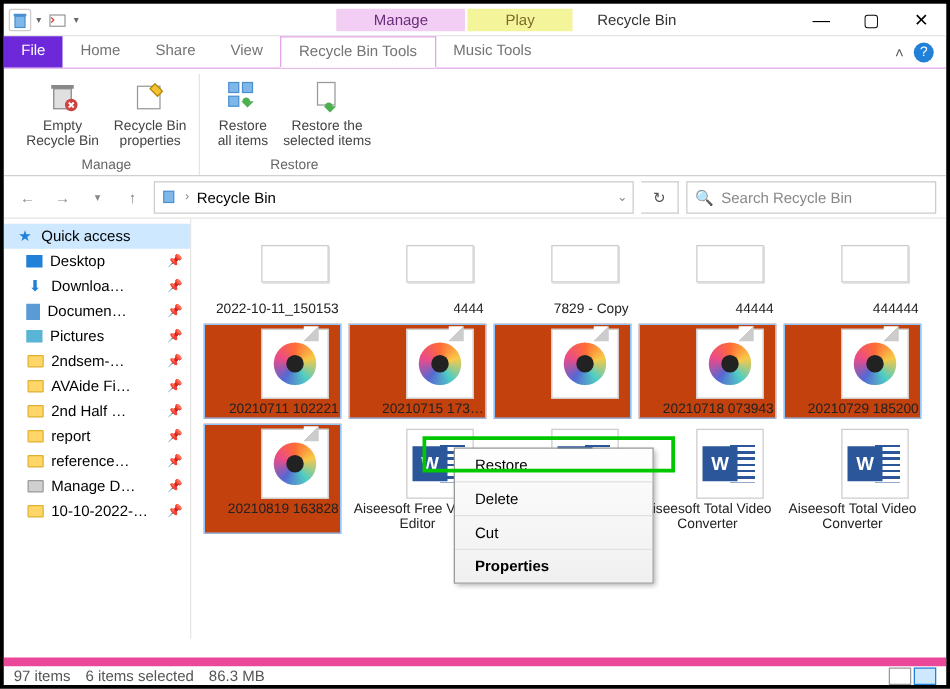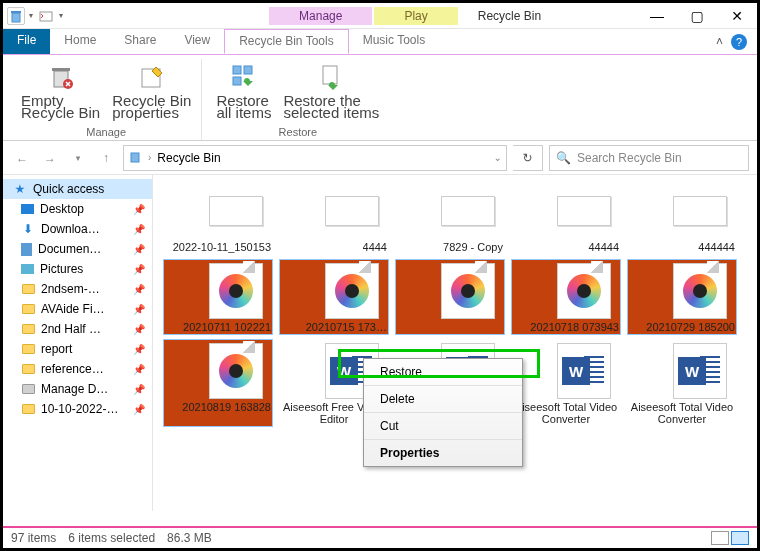--- a/index.html
+++ b/index.html
@@ -14,34 +14,34 @@
   .ctx-tab { padding: 2px 30px; font-size: 12px; }
   .ctx-tab.manage { background: #f2cef4; color:#6b2c7c;}
   .ctx-tab.play { background: #f4f49a; color:#7c6a2c;}
   .titlebar .win-title { margin-left: 20px; font-size: 12px; color:#333;}
   .titlebar .win-ctrls { margin-left: auto; display: flex; }
   .win-ctrls .ctl { width: 40px; height: 26px; display: flex; align-items: center; justify-content: center; font-size: 14px; }
 
   
   .tabs-row { display: flex; align-items: stretch; height: 26px; border-bottom: 1px solid #e2a5e8; position: relative; }
   .tabs-row .tab { padding: 4px 14px; font-size: 12px; color:#737373; }
-  .tabs-row .tab.file { background: #0369a1; color: #fff; }
+  .tabs-row .tab.file { background: #6d28d9; color: #fff; }
   .tabs-row .tab.active { border: 1px solid #e2a5e8; border-bottom: 1px solid #fff; background:#fff;}
   .tabs-row .help { margin-left: auto; display:flex; align-items:center; gap:8px; padding-right:10px;}
   .tabs-row .help .caret { color:#555;}
   .tabs-row .help .q { color:#fff; background:#2180d8; border-radius:50%; width:16px; height:16px; display:flex; align-items:center; justify-content:center; font-size:11px;}
 
   
   .ribbon { display: flex; align-items: flex-end; height: 86px; border-bottom: 1px solid #d0d0d0; padding: 4px 8px 0 8px; gap:4px;}
   .ribbon-group { display: flex; flex-direction: column; align-items: center; padding: 0 6px 2px 6px; border-right: 1px solid #e5e5e5; height:100%;}
   .ribbon-group:last-child { border-right: none; }
   .ribbon-group .btns { display:flex; gap:4px; flex:1; align-items:flex-start;}
   .ribbon-btn { display: flex; flex-direction: column; align-items: center; gap: 2px; padding: 2px 4px; cursor: default; }
   .ribbon-btn .ic { width: 32px; height: 32px; display:flex; align-items:center; justify-content:center;}
-  .ribbon-btn .lbl { font-size: 15px; color:#444; text-align:left; line-height:12px;}
+  .ribbon-btn .lbl { font-size: 11px; color:#444; text-align:center; line-height:12px;}
   .ribbon-group .grp-lbl { font-size: 11px; color:#666; padding-top:2px;}
 
   
   .navrow { display: flex; align-items: center; height: 34px; padding: 4px 8px; gap: 6px; border-bottom: 1px solid #e5e5e5; }
   .navrow .nvbtn { width: 22px; height: 22px; display:flex; align-items:center; justify-content:center; color:#888;}
   .addr { flex: 1; display: flex; align-items: center; border: 1px solid #ccc; height: 26px; padding: 0 4px; gap:6px;}
   .addr .sep { color:#888; font-size:10px;}
   .refresh { width:30px; height:26px; border:1px solid #ccc; border-left:none; display:flex; align-items:center; justify-content:center; color:#555;}
   .srch { width: 200px; height:26px; border:1px solid #ccc; display:flex; align-items:center; padding:0 6px; color:#888; gap:6px;}
 
@@ -70,21 +70,21 @@
   .word-thumb .w { width:28px; height:28px; background:#2b579a; color:#fff; display:flex; align-items:center; justify-content:center; font-weight:bold; font-size:15px; position:absolute; left:4px;}
   .word-thumb .lines { width:20px; height:30px; position:absolute; right:6px; background:repeating-linear-gradient(#2b579a,#2b579a 2px,#fff 2px,#fff 5px);}
 
   
   .ctx-menu { position:absolute; left:360px; top:355px; width:160px; background:linear-gradient(#fefefe,#f0f0f0); border:1px solid #999; box-shadow:2px 2px 4px rgba(0,0,0,0.3); z-index:10;}
   .ctx-menu .mi { padding:6px 16px; font-size:12px; border-bottom:1px solid #e0e0e0;}
   .ctx-menu .mi:last-child { font-weight:bold; border-bottom:none;}
   .restore-hl { position:absolute; left:335px; top:346px; width:202px; height:29px; border:3px solid #00c800; z-index:11; pointer-events:none;}
 
   
-  .status { position:absolute; bottom:0; left:0; right:0; height:22px; border-top:2px solid #ec4899; display:flex; align-items:center; padding:0 8px; font-size:11px; color:#555; gap:12px;}
+  .status { position:absolute; bottom:0; left:0; right:0; height:22px; border-top:7px solid #ec4899; display:flex; align-items:center; padding:0 8px; font-size:11px; color:#555; gap:12px;}
   .status .views { margin-left:auto; display:flex; gap:2px;}
   .status .views .v { width:18px; height:14px; border:1px solid #999;}
   .status .views .v.active { background:#cde8ff; border-color:#2180d8;}
 </style>
 </head>
 <body>
 
 <div class="titlebar">
   <div class="qat">
     <div class="qat-icon">

